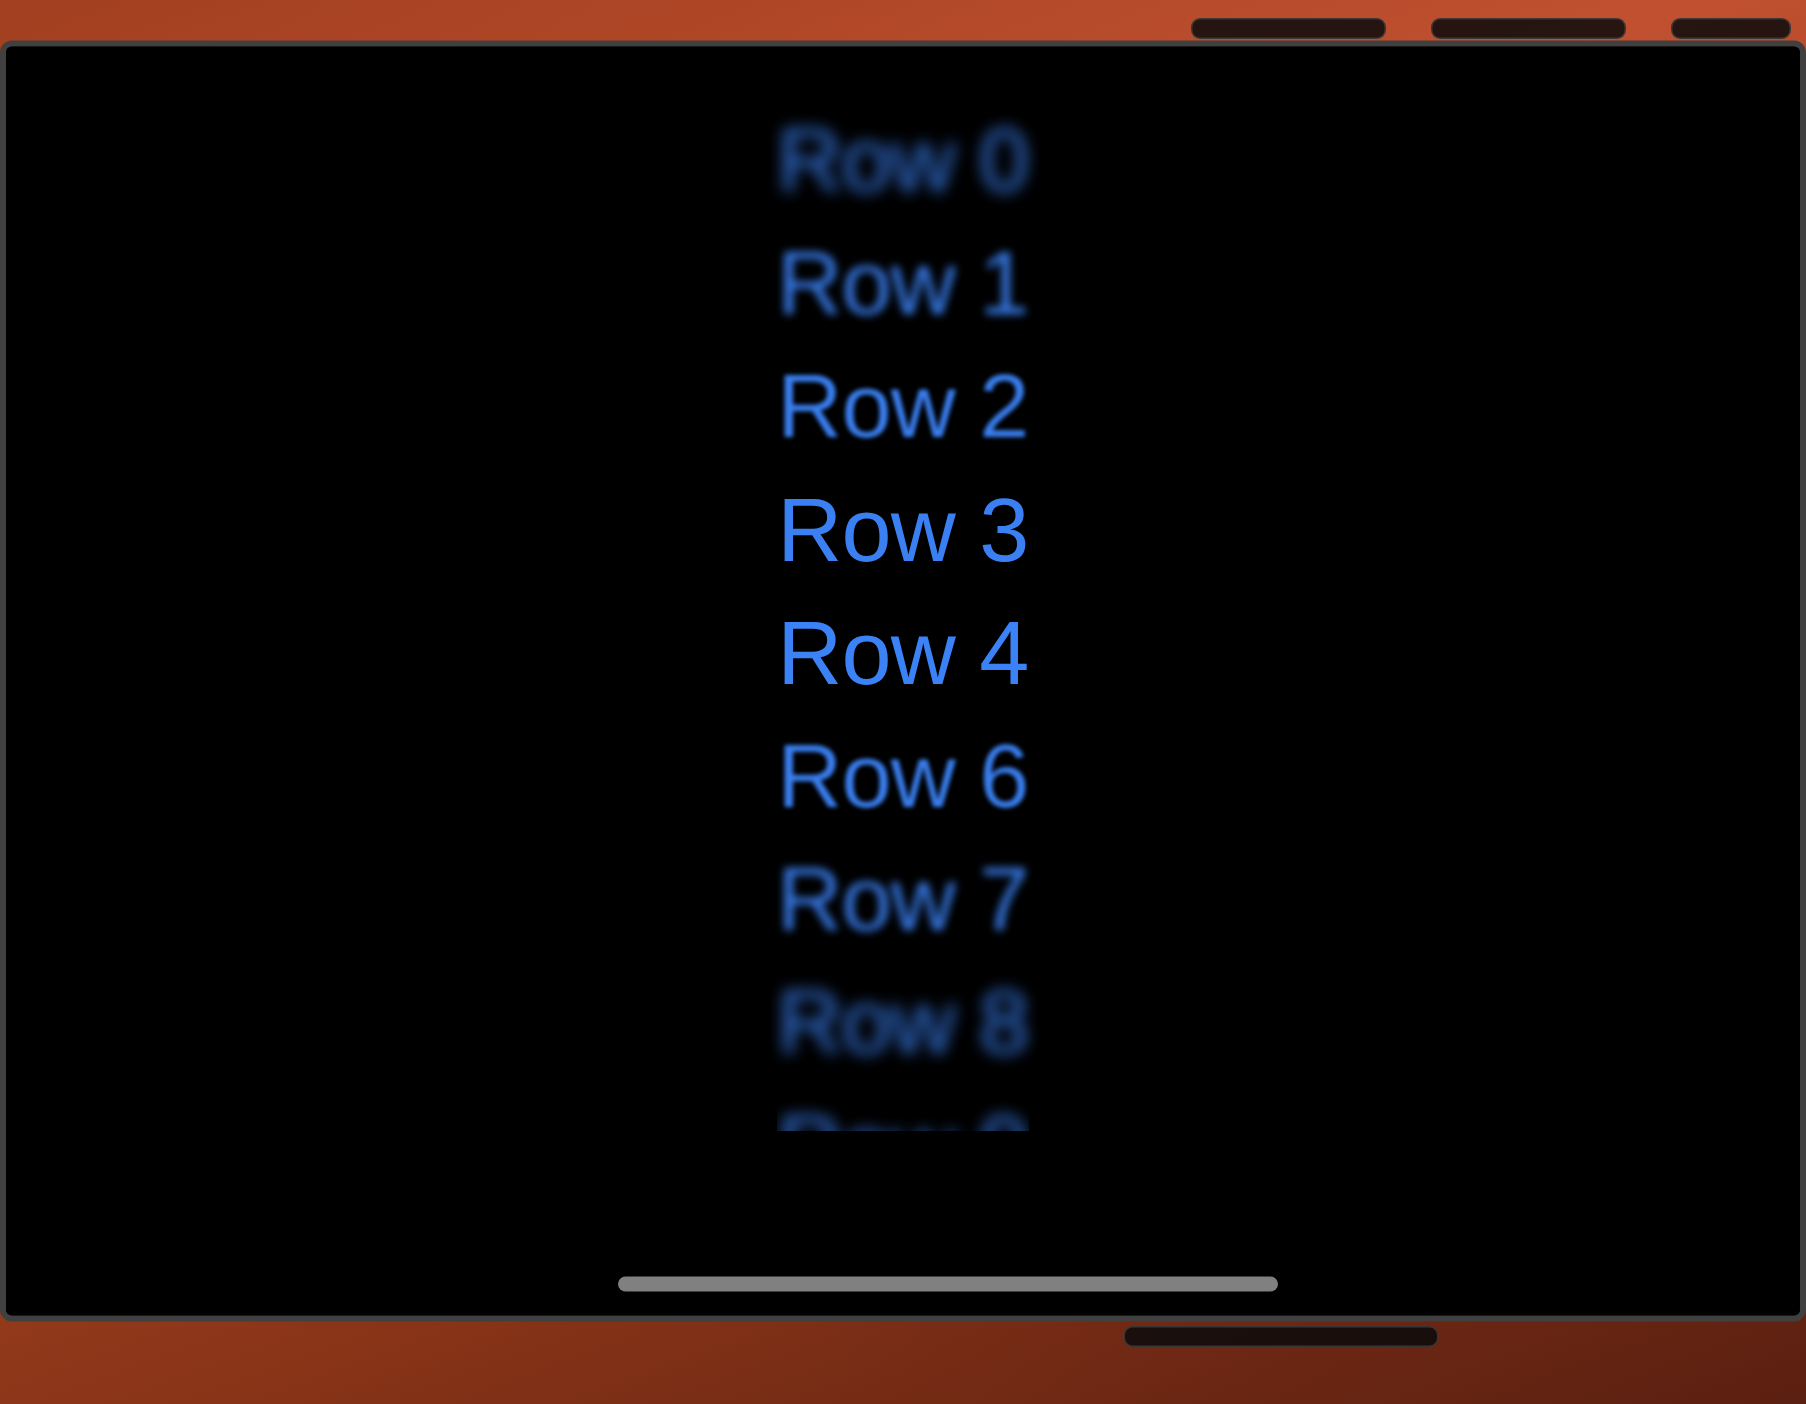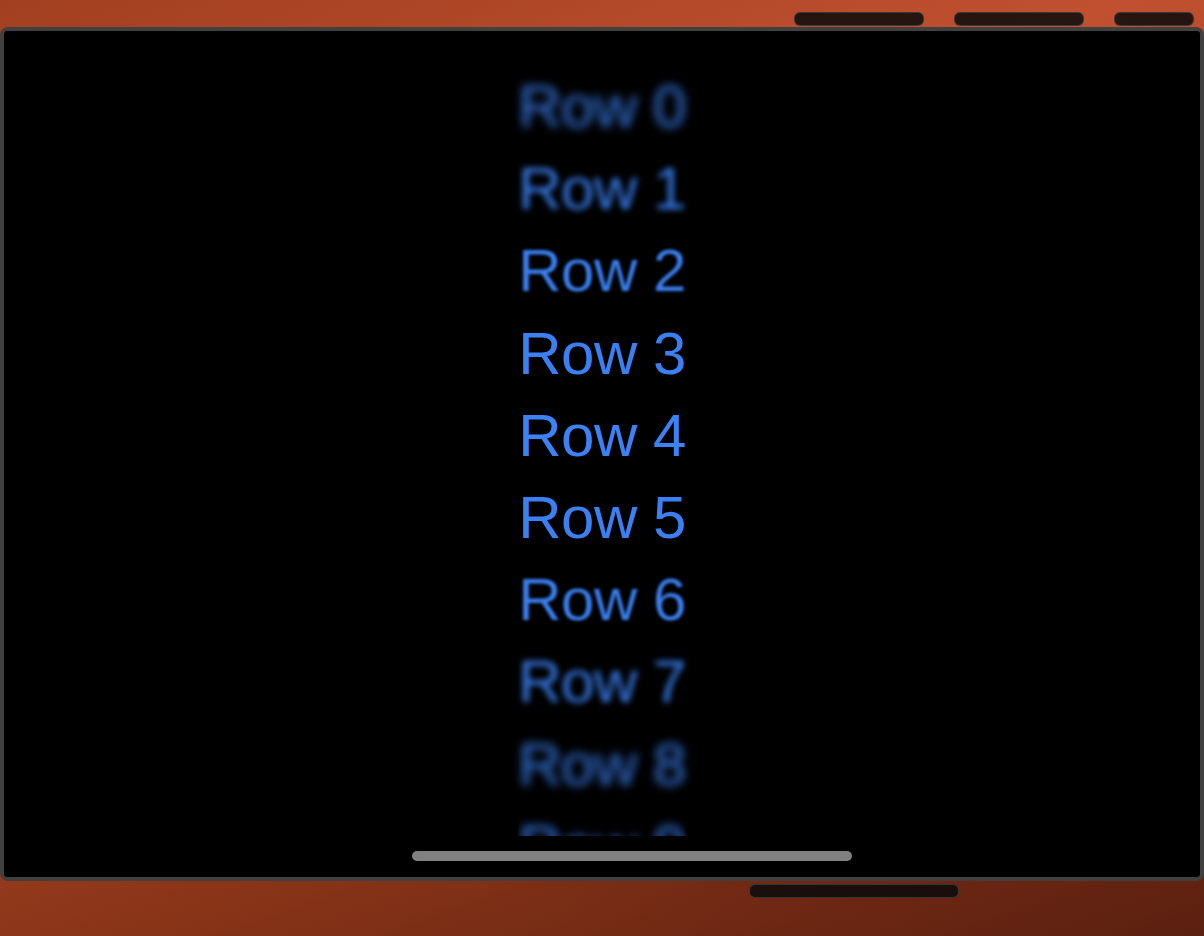--- a/index.html
+++ b/index.html
@@ -146,21 +146,20 @@
 
 <div class="bottom-panel"></div>
 
 <div class="window">
   <div class="content-area">
     <div class="list-row blur-heavy">Row 0</div>
     <div class="list-row blur-medium">Row 1</div>
     <div class="list-row blur-light">Row 2</div>
     <div class="list-row blur-vlight">Row 3</div>
     <div class="list-row blur-none">Row 4</div>
-    <div class="list-row blur-vlight">Row 5</div>
     <div class="list-row blur-light">Row 6</div>
     <div class="list-row blur-medium">Row 7</div>
     <div class="list-row blur-heavy">Row 8</div>
     <div class="row-clipped">
       <div class="list-row blur-heavy">Row 9</div>
     </div>
     <div class="home-indicator"></div>
   </div>
 </div>
 

